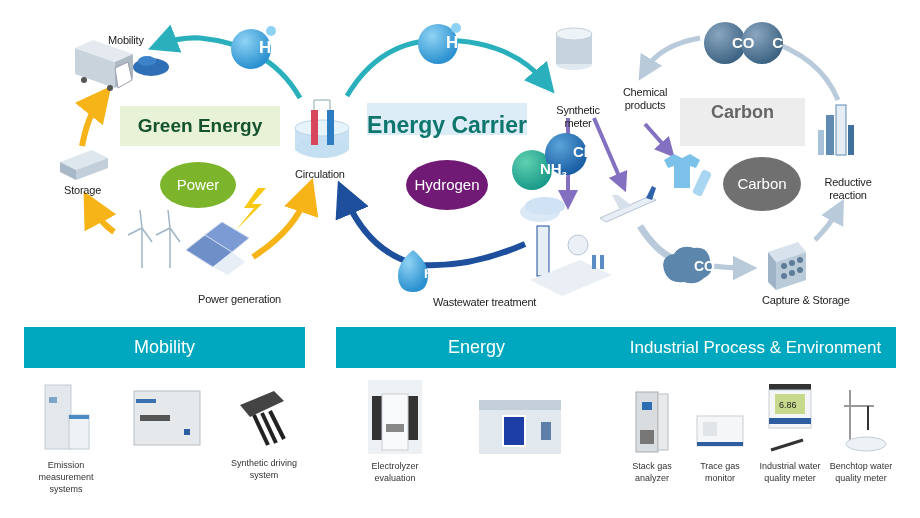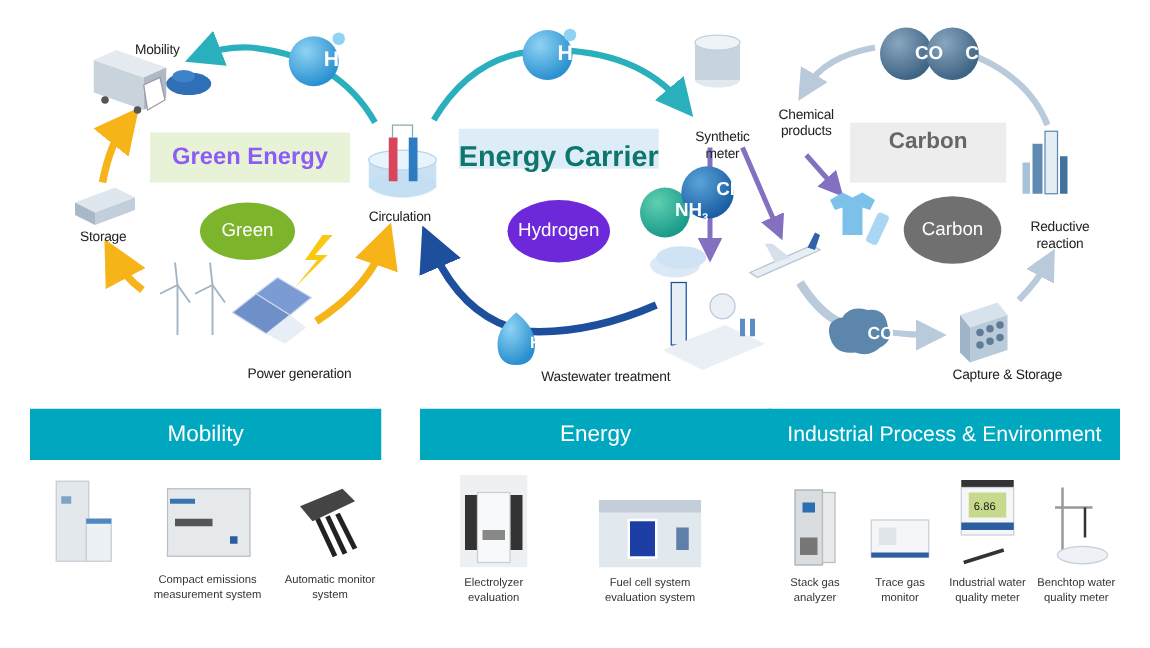--- a/index.html
+++ b/index.html
@@ -3,27 +3,27 @@
 <meta charset="utf-8">
 <style>
   * { box-sizing: border-box; margin: 0; padding: 0; }
   html, body { width: 920px; height: 518px; background: #ffffff; overflow: hidden; }
   body { font-family: "Liberation Sans", sans-serif; position: relative; color: #222; }
 
   #diagram { position: absolute; left: 0; top: 0; width: 920px; height: 320px; }
   .lbl { position: absolute; font-size: 11px; color: #222; text-align: center; line-height: 13px; white-space: nowrap; letter-spacing: -0.2px; }
 
   .section-title { position: absolute; font-weight: bold; text-align: center; }
-  .st-green { left: 120px; top: 106px; width: 160px; height: 40px; background: #e8f2d6; color: #8b5cf6; font-size: 19px; line-height: 40px; }
+  .st-green { left: 120px; top: 106px; width: 160px; height: 40px; background: #e8f2d6; color: #14532d; font-size: 19px; line-height: 40px; }
   .st-carrier { left: 367px; top: 103px; width: 160px; height: 32px; background: #dcedf8; color: #0f766e; font-size: 23px; line-height: 44px; }
   .st-carbon { left: 680px; top: 98px; width: 125px; height: 48px; background: #ededed; color: #666; font-size: 18px; line-height: 20px; padding-top: 4px; }
 
   .ellipse { position: absolute; border-radius: 50%; color: #fff; font-size: 15px; text-align: center; }
   .el-power { left: 160px; top: 162px; width: 76px; height: 46px; background: #7cb52b; line-height: 46px; }
-  .el-hydrogen { left: 406px; top: 160px; width: 82px; height: 50px; background: #6d28d9; line-height: 50px; }
+  .el-hydrogen { left: 406px; top: 160px; width: 82px; height: 50px; background: #701a75; line-height: 50px; }
   .el-carbon { left: 723px; top: 157px; width: 78px; height: 54px; background: #707070; line-height: 54px; }
 
   .bubble { position: absolute; border-radius: 50%; color: #fff; font-weight: bold; text-align: right; padding-left: 28px; }
 
   .cat-header { position: absolute; top: 327px; height: 41px; background: #00a8bf; color: #fff; font-size: 18px; line-height: 41px; text-align: center; }
   .prod { position: absolute; text-align: center; }
   .prod-label { font-size: 9px; color: #333; line-height: 12px; margin-top: 6px; white-space: nowrap; }
   .pimg { margin: 0 auto; position: relative; }
 </style>
 </head>
@@ -196,21 +196,21 @@
   <div class="bubble" style="left:704px;top:34px;width:42px;font-size:15px;">CO</div>
   <div class="bubble" style="left:741px;top:34px;width:42px;font-size:15px;">C</div>
   <div class="bubble" style="left:666px;top:258px;width:42px;font-size:14px;"><span>CO</span><sub style="font-size:8px">2</sub></div>
 
   <div class="section-title st-green">Green Energy</div>
   <div class="section-title st-carrier">Energy Carrier</div>
   <div class="section-title st-carbon">
     <div>Carbon</div>
   </div>
 
-  <div class="ellipse el-power">Green</div>
+  <div class="ellipse el-power">Power</div>
   <div class="ellipse el-hydrogen">Hydrogen</div>
   <div class="ellipse el-carbon">Carbon</div>
 
   <div class="lbl" style="left:108px;top:34px;">Mobility</div>
   <div class="lbl" style="left:64px;top:184px;">Storage</div>
   <div class="lbl" style="left:150px;top:293px;padding-left:48px;">Power generation</div>
   <div class="lbl" style="left:295px;top:168px;">Circulation</div>
   <div class="lbl" style="left:555px;top:86px;width:46px;margin-top:18px;">
     <div>Synthetic</div>
       <div>meter</div>
@@ -231,42 +231,43 @@
 <div class="cat-header" style="left:319px;width:281px;margin-left:17px;">Energy</div>
 <div class="cat-header" style="left:615px;width:281px;font-size:17px;">Industrial Process &amp; Environment</div>
 
 <div class="prod" style="left:28px;top:383px;width:76px;">
   <svg class="pimg" width="50" height="70" style="display:block;margin:0 auto;">
     <rect x="4" y="2" width="26" height="64" fill="#e3e8ed" stroke="#c4ccd3"></rect>
       <rect x="8" y="14" width="8" height="6" fill="#7ea4c8"></rect>
     <rect x="28" y="32" width="20" height="34" fill="#edf1f4" stroke="#c4ccd3"></rect>
       <rect x="28" y="32" width="20" height="4" fill="#4c8ac3"></rect>
   </svg>
+  <div class="prod-label">
+      <div>Emission</div>
+      <div>measurement</div>
+      <div>systems</div>
+    </div>
 </div>
 <div class="prod" style="left:116px;top:385px;width:100px;">
   <svg class="pimg" width="80" height="66" style="display:block;margin:0 auto;">
     <rect x="8" y="6" width="66" height="54" fill="#e6e9ec" stroke="#b8bec4"></rect>
       <rect x="10" y="14" width="20" height="4" fill="#3b73b1"></rect>
     <rect x="14" y="30" width="30" height="6" fill="#555"></rect>
       <rect x="58" y="44" width="6" height="6" fill="#2a5ea0"></rect>
   </svg>
-  <div class="prod-label">
-      <div>Compact emissions</div>
-      <div>measurement system</div>
-    </div>
 </div>
 <div class="prod" style="left:226px;top:385px;width:76px;">
   <svg class="pimg" width="60" height="66" style="display:block;margin:0 auto;">
     <polygon points="6,20 40,6 50,16 16,32" fill="#444"></polygon>
       <line x1="20" y1="30" x2="34" y2="60" stroke="#222" stroke-width="4"></line>
     <line x1="28" y1="28" x2="42" y2="58" stroke="#222" stroke-width="4"></line>
       <line x1="36" y1="26" x2="50" y2="54" stroke="#222" stroke-width="4"></line>
   </svg>
   <div class="prod-label">
-      <div>Automatic monitor</div>
+      <div>Synthetic driving</div>
       <div>system</div>
     </div>
 </div>
 
 <div class="prod" style="left:360px;top:380px;width:70px;">
   <svg class="pimg" width="54" height="74" style="display:block;margin:0 auto;">
     <rect x="0" y="0" width="54" height="74" fill="#eef1f3"></rect>
       <rect x="4" y="16" width="10" height="44" fill="#333"></rect>
       <rect x="40" y="16" width="10" height="44" fill="#333"></rect>
     <rect x="14" y="14" width="26" height="56" fill="#f8f9fa" stroke="#c9ced3"></rect>
@@ -277,24 +278,20 @@
       <div>evaluation</div>
     </div>
 </div>
 <div class="prod" style="left:470px;top:400px;width:100px;">
   <svg class="pimg" width="82" height="54" style="display:block;margin:0 auto;">
     <rect x="0" y="0" width="82" height="54" fill="#e1e8ee"></rect>
       <rect x="0" y="0" width="82" height="10" fill="#c3ced8"></rect>
     <rect x="24" y="16" width="22" height="30" fill="#1d3fa5" stroke="#fff" stroke-width="2"></rect>
       <rect x="62" y="22" width="10" height="18" fill="#5d7fa8"></rect>
   </svg>
-  <div class="prod-label">
-      <div>Fuel cell system</div>
-      <div>evaluation system</div>
-    </div>
 </div>
 
 <div class="prod" style="left:620px;top:390px;width:64px;">
   <svg class="pimg" width="40" height="64" style="display:block;margin:0 auto;">
     <rect x="4" y="2" width="22" height="60" fill="#d9dde0" stroke="#a7adb2"></rect>
       <rect x="26" y="4" width="10" height="56" fill="#e8eaec" stroke="#b8bdc1"></rect>
     <rect x="10" y="12" width="10" height="8" fill="#2d6db1"></rect>
       <rect x="8" y="40" width="14" height="14" fill="#777"></rect>
   </svg>
   <div class="prod-label">

